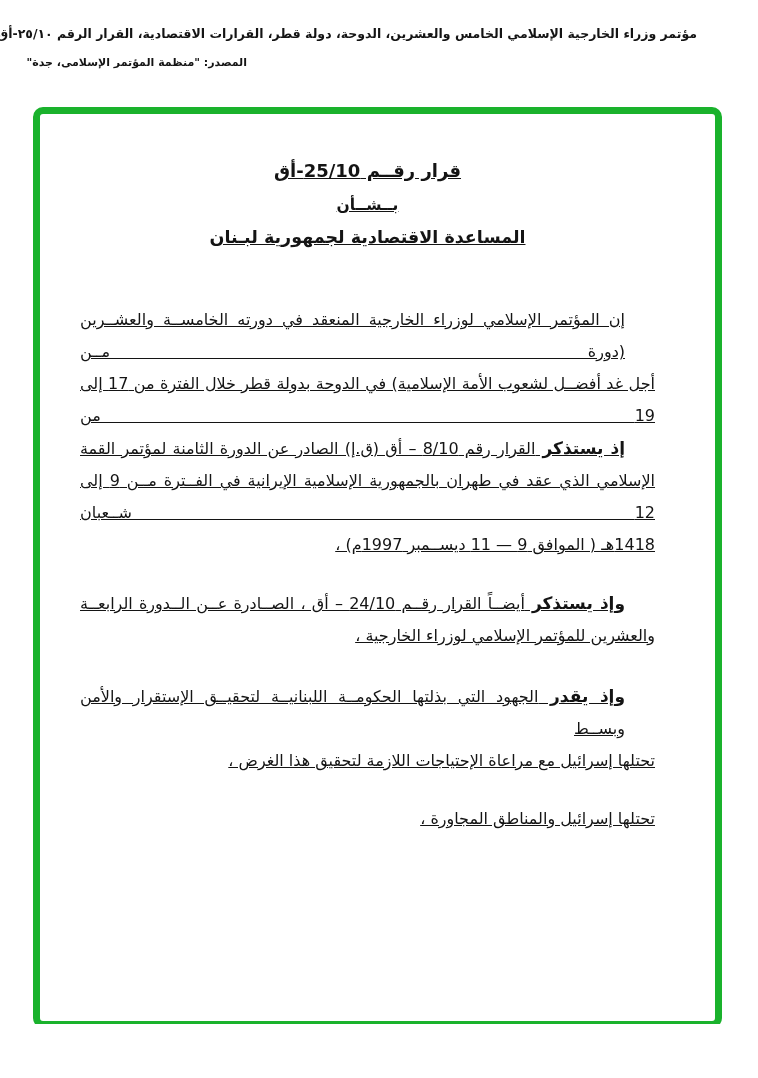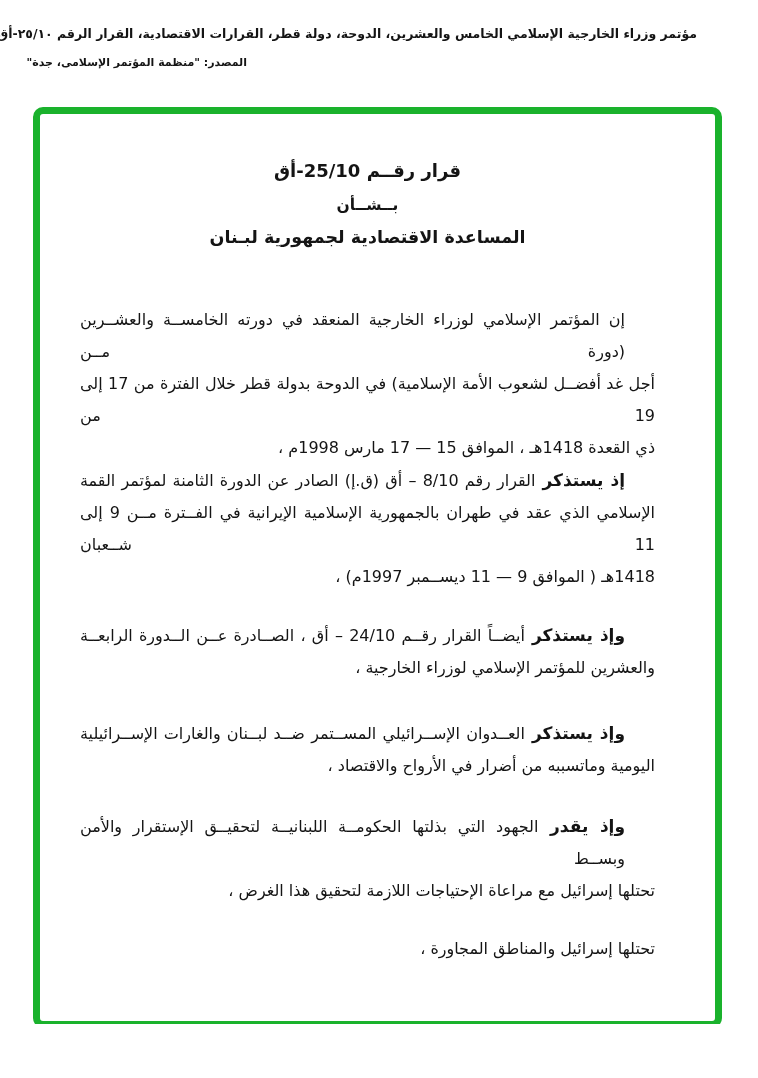--- a/index.html
+++ b/index.html
@@ -57,47 +57,42 @@
 </style>
 </head>
 <body>
 
 <div class="page">
 
   <div class="hdr1">مؤتمر وزراء الخارجية الإسلامي الخامس والعشرين، الدوحة، دولة قطر، القرارات الاقتصادية، القرار الرقم ٢٥/١٠-أق</div>
 
   <div class="hdr2">المصدر:  "منظمة المؤتمر الإسلامى، جدة"</div>
 
-  <div class="doc" style="border-color: rgb(26, 178, 44);">
+  <div class="doc" style="border-color: rgb(26, 178, 44); text-decoration: underline;">
     <div class="doc-inner">
 
       <div class="title-block">
         <div class="title1">قرار رقــم 25/10-أق</div>
         <div class="title2">بــشــأن</div>
         <div class="title3">المساعدة الاقتصادية لجمهورية لبـنان</div>
       </div>
 
       <div class="body-block">
           <div class="para">
             <div class="line indent">إن المؤتمر الإسلامي لوزراء الخارجية المنعقد في دورته الخامســة والعشــرين (دورة مــن</div>
             <div class="line">أجل غد أفضــل لشعوب الأمة الإسلامية) في الدوحة بدولة قطر خلال الفترة من 17 إلى 19 من</div>
-            <div class="line last">ذي القعدة 1418هـ ، الموافق 15 — 17 مارس 1998م ،</div>
           </div>
           <div class="para">
             <div class="line indent"><b class="lead">إذ يستذكر </b>القرار رقم 8/10 – أق (ق.إ) الصادر عن الدورة الثامنة لمؤتمر القمة</div>
-            <div class="line">الإسلامي الذي عقد في طهران بالجمهورية الإسلامية الإيرانية في  الفــترة مــن 9 إلى 11 شــعبان</div>
+            <div class="line">الإسلامي الذي عقد في طهران بالجمهورية الإسلامية الإيرانية في  الفــترة مــن 9 إلى 12 شــعبان</div>
             <div class="line last">1418هـ ( الموافق 9 — 11 ديســمبر 1997م) ،</div>
           </div>
           <div class="para" style="margin-top: 26px;">
             <div class="line indent"><b class="lead">وإذ يستذكر </b>أيضــاً القرار رقــم 24/10 – أق ، الصــادرة عــن الــدورة الرابعــة</div>
             <div class="line last">والعشرين للمؤتمر الإسلامي لوزراء الخارجية ،</div>
-          </div>
-          <div class="para" style="margin-top: 33px;">
-            <div class="line indent"><b class="lead">وإذ يستذكر </b>العــدوان الإســرائيلي المســتمر ضــد لبــنان والغارات الإســرائيلية</div>
-            <div class="line last">اليومية وماتسببه من أضرار في الأرواح  والاقتصاد ،</div>
           </div>
           <div class="para" style="margin-top: 28px;">
             <div class="line indent"><b class="lead">وإذ يقدر </b>الجهود التي بذلتها الحكومــة اللبنانيــة لتحقيــق الإستقرار والأمن وبســط</div>
             <div class="line last">تحتلها إسرائيل مع مراعاة الإحتياجات اللازمة لتحقيق هذا الغرض ،</div>
           </div>
           <div class="para" style="margin-top: 26px;">
             <div class="line last">تحتلها إسرائيل والمناطق المجاورة ،</div>
           </div>
         </div>
 

